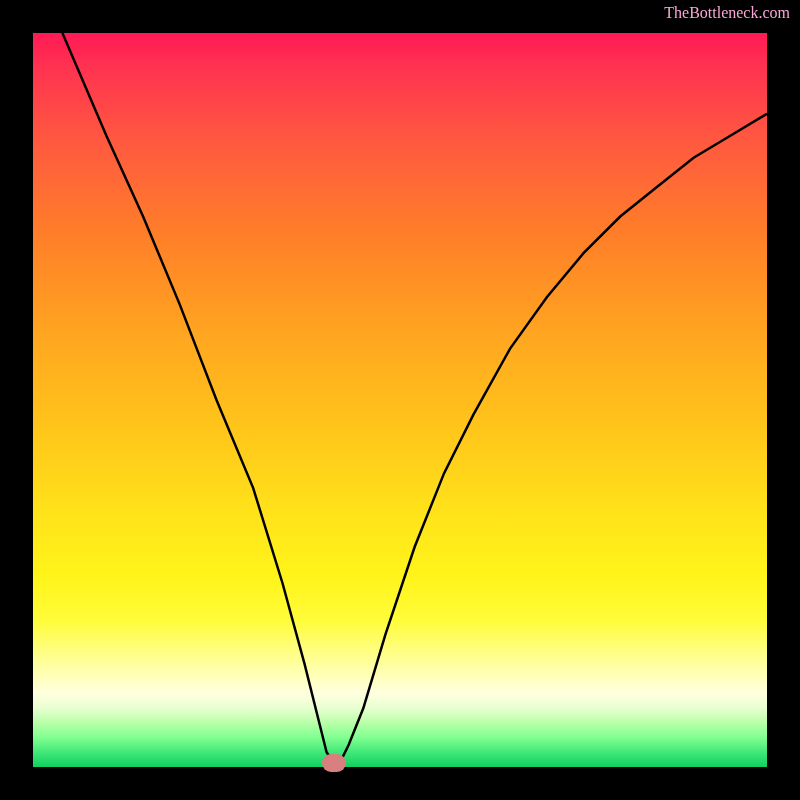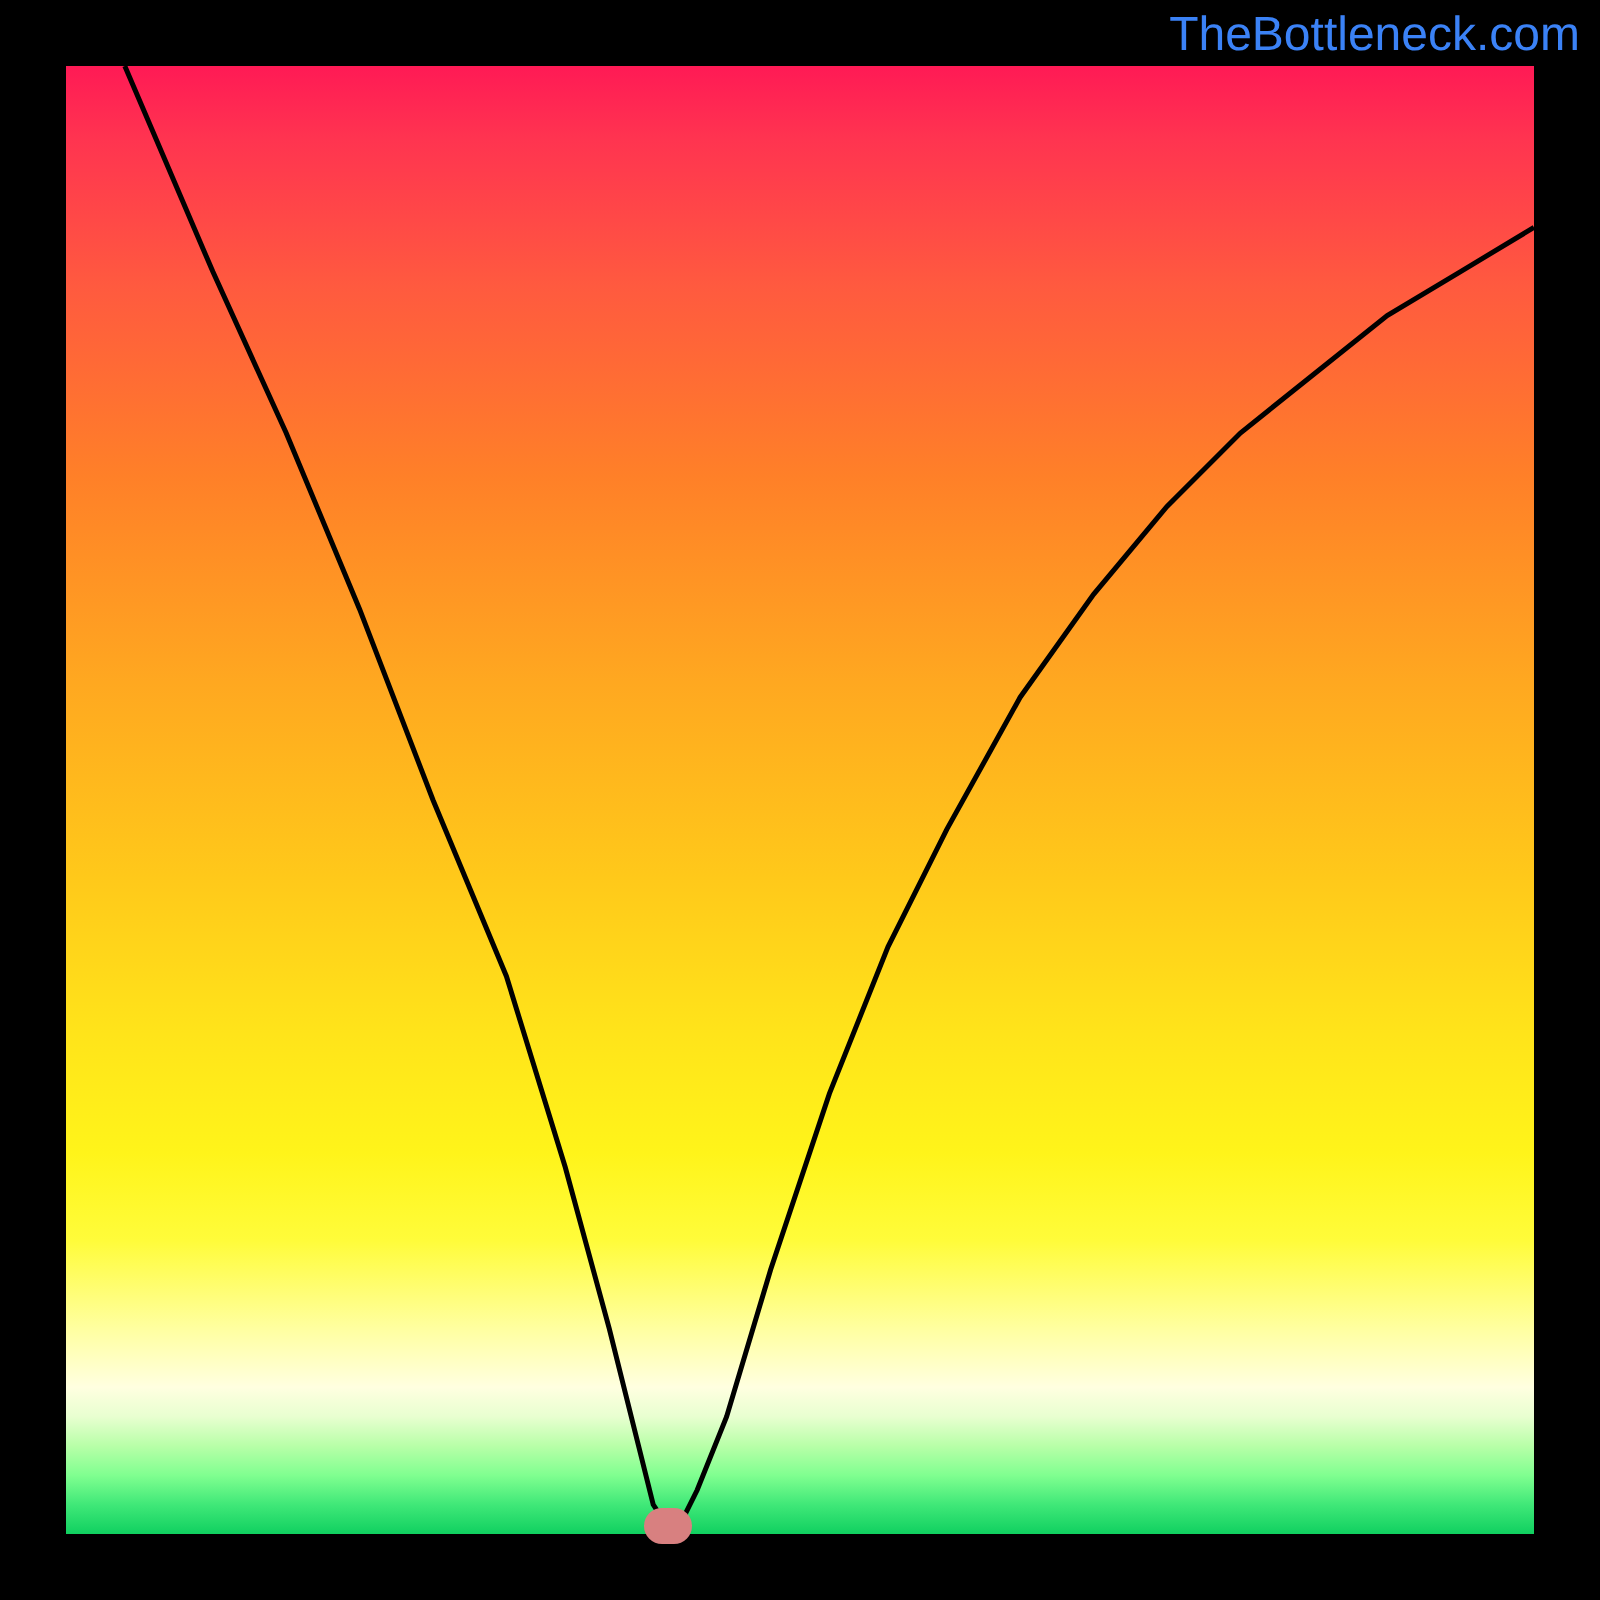--- a/index.html
+++ b/index.html
@@ -41,23 +41,23 @@
     width: 24px;
     height: 18px;
     background: #d88080;
     border-radius: 9px;
     transform: translate(-50%, -50%);
   }
   .watermark {
     position: absolute;
     top: 4px;
     right: 10px;
-    color: #3b82f6;
-    font-family: Liberation Sans, sans-serif;
-    font-size: 24px;
+    color: #f9a8d4;
+    font-family: Liberation Serif, serif;
+    font-size: 16px;
     font-weight: 500;
     z-index: 10;
   }
   svg.curve {
     position: absolute;
     left: 0;
     top: 0;
     width: 734px;
     height: 734px;
     pointer-events: none;

